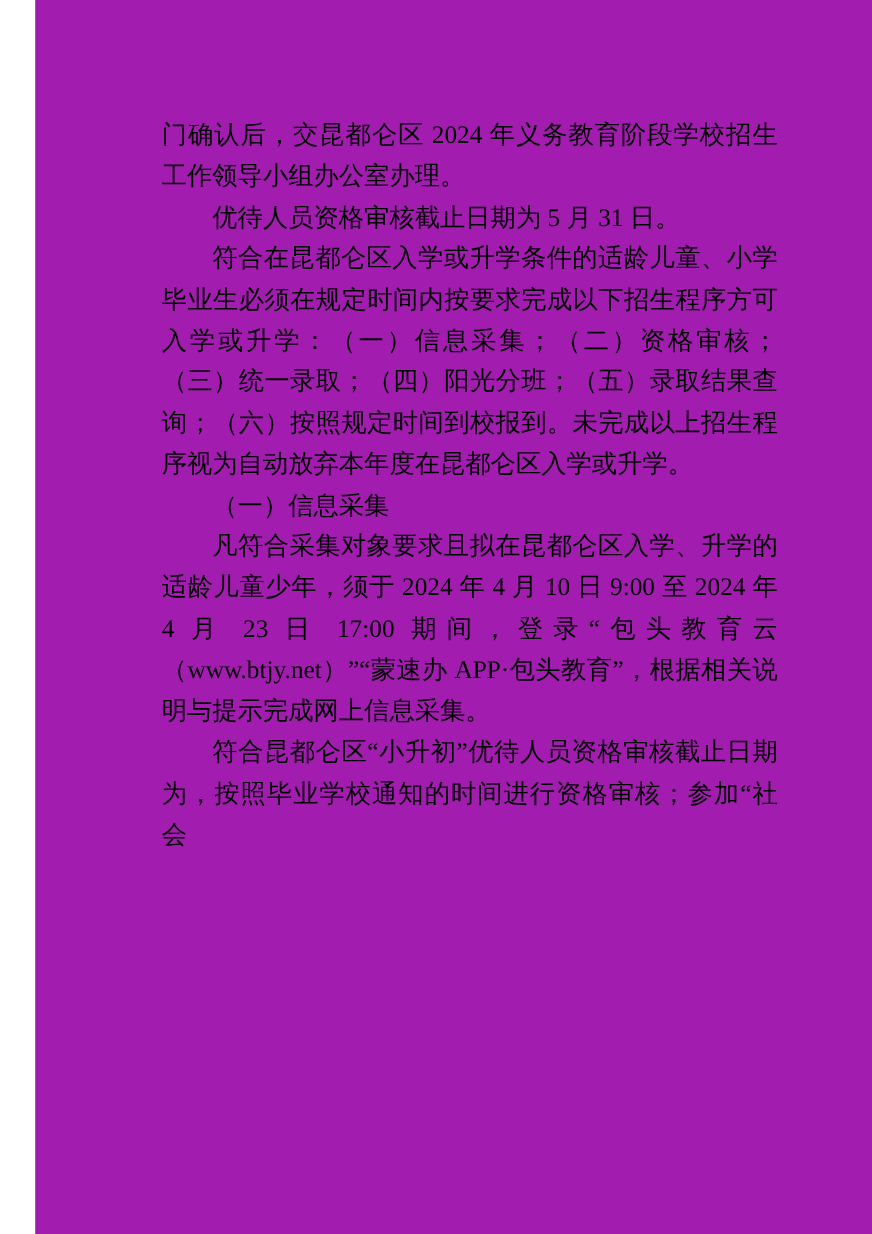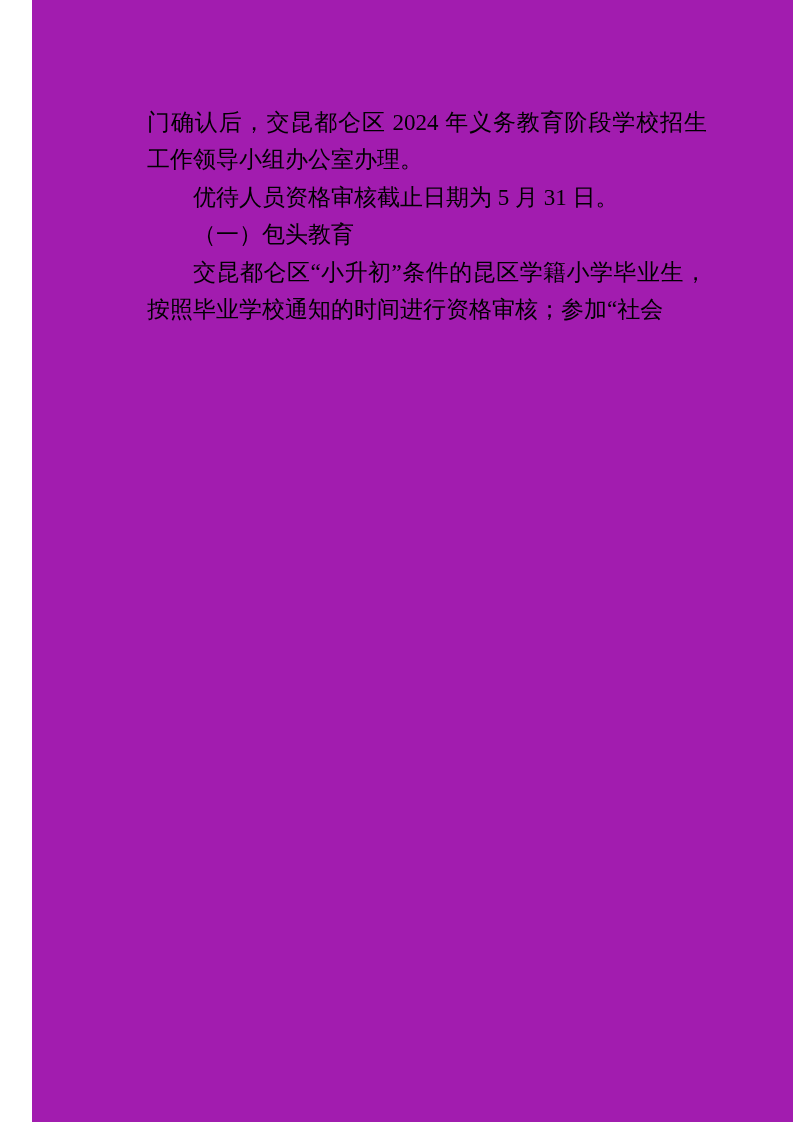--- a/index.html
+++ b/index.html
@@ -36,15 +36,17 @@
   .page p.indent {
     text-indent: 2em;
   }
 </style>
 </head>
 <body>
 
 <div class="page">
   <p>门确认后，交昆都仑区 2024 年义务教育阶段学校招生工作领导小组办公室办理。</p>
   <p class="indent">优待人员资格审核截止日期为 5 月 31 日。</p>
-  <p class="indent">（一）包头教育</p>
-  <p class="indent">交昆都仑区“小升初”条件的昆区学籍小学毕业生，按照毕业学校通知的时间进行资格审核；参加“社会</p>
+  <p class="indent">符合在昆都仑区入学或升学条件的适龄儿童、小学毕业生必须在规定时间内按要求完成以下招生程序方可入学或升学：（一）信息采集；（二）资格审核；（三）统一录取；（四）阳光分班；（五）录取结果查询；（六）按照规定时间到校报到。未完成以上招生程序视为自动放弃本年度在昆都仑区入学或升学。</p>
+  <p class="indent">（一）信息采集</p>
+  <p class="indent">凡符合采集对象要求且拟在昆都仑区入学、升学的适龄儿童少年，须于 2024 年 4 月 10 日 9:00 至 2024 年 4 月 23 日 17:00 期间，登录“包头教育云（www.btjy.net）”“蒙速办 APP·包头教育”，根据相关说明与提示完成网上信息采集。</p>
+  <p class="indent">符合昆都仑区“小升初”优待人员资格审核截止日期为，按照毕业学校通知的时间进行资格审核；参加“社会</p>
 </div>
 
 </body></html>

